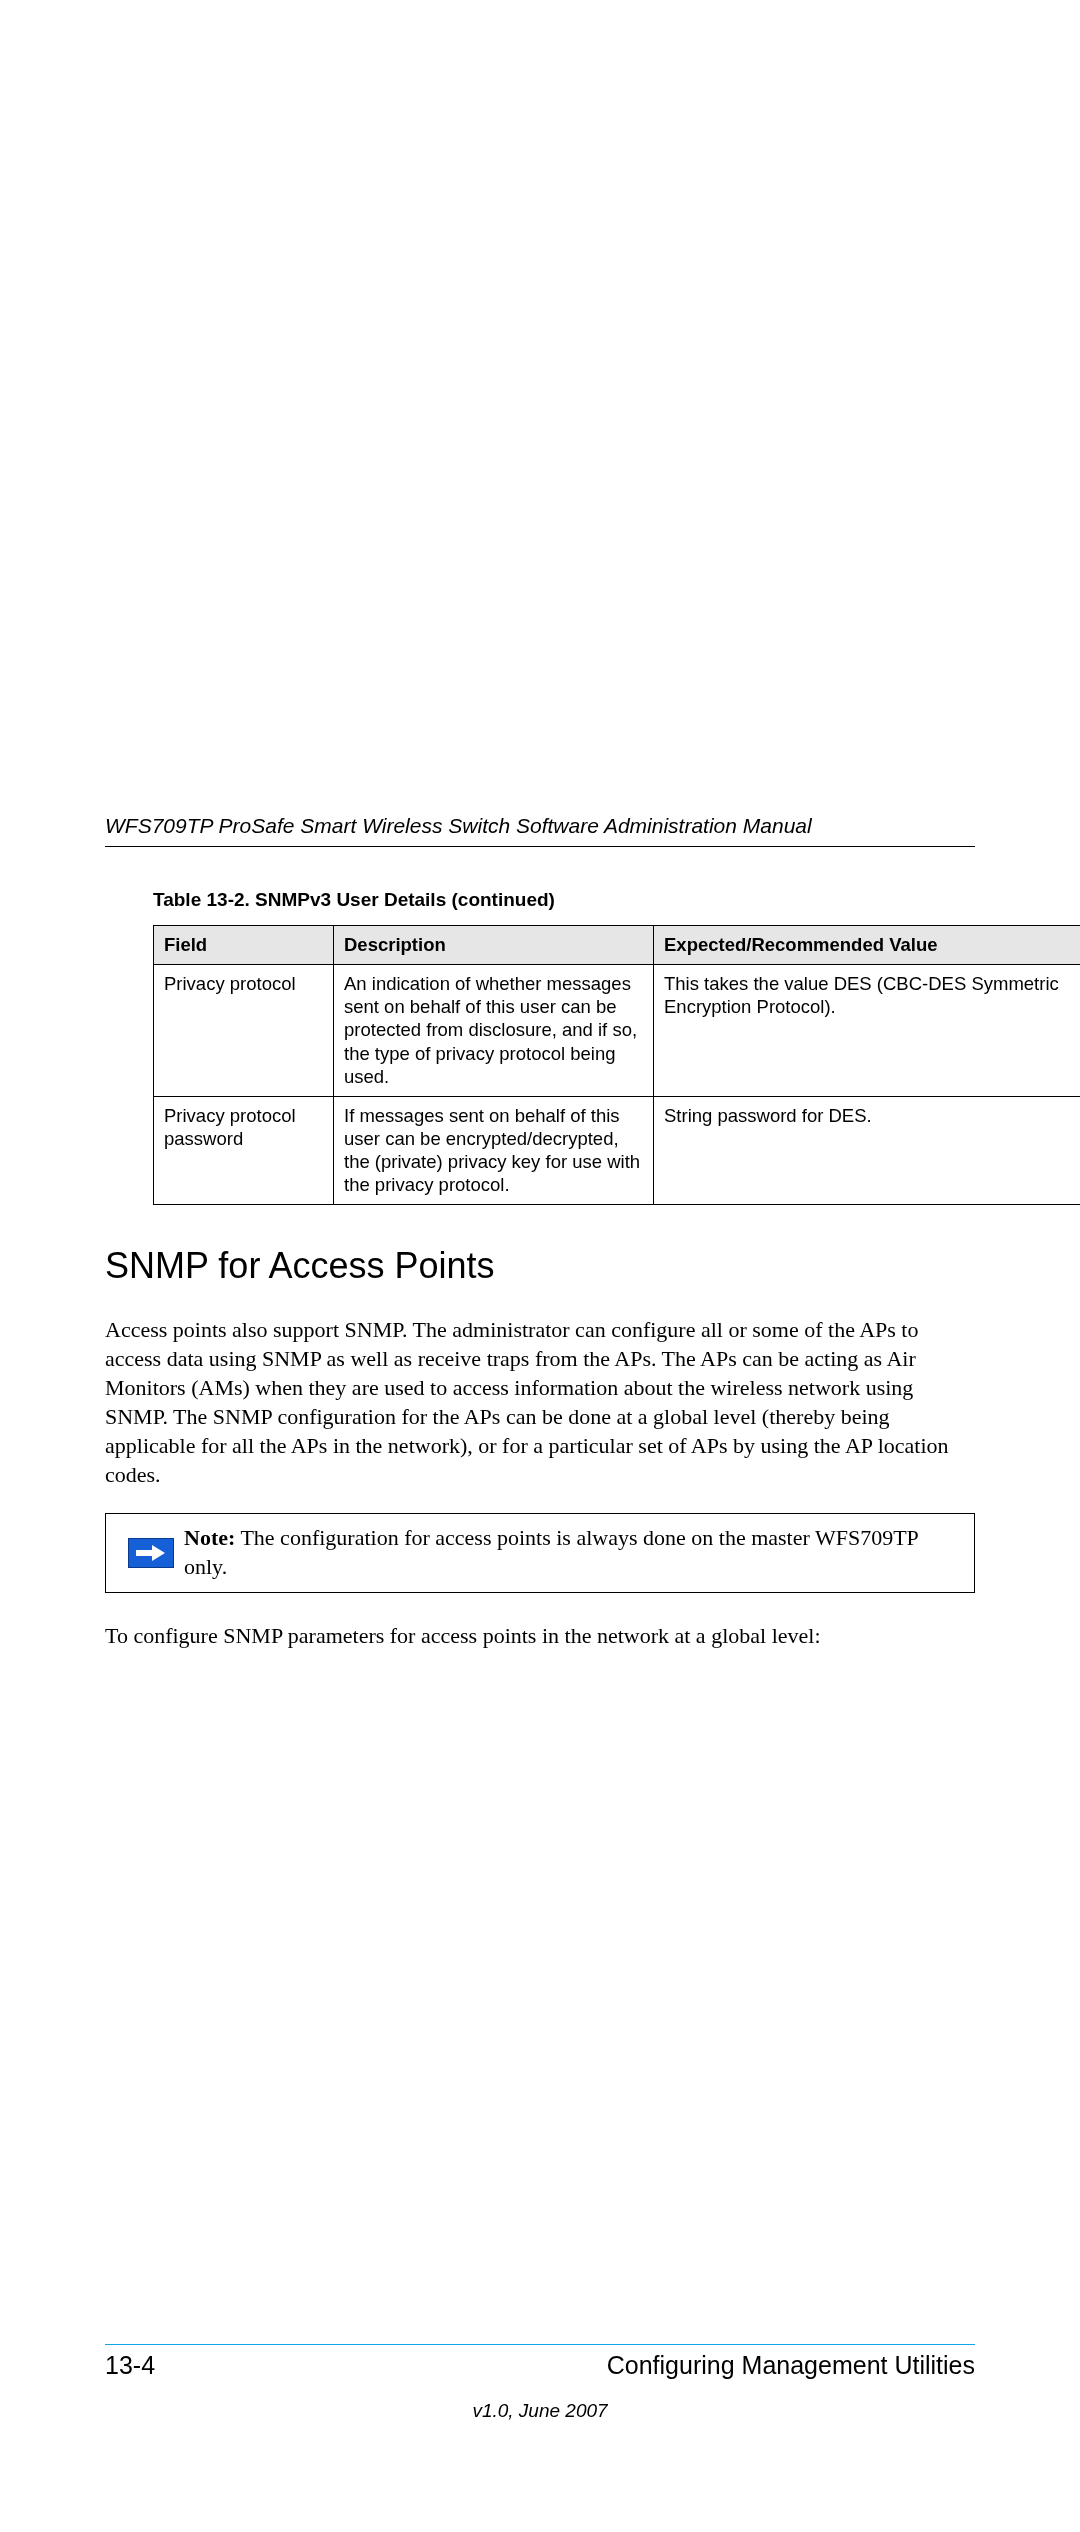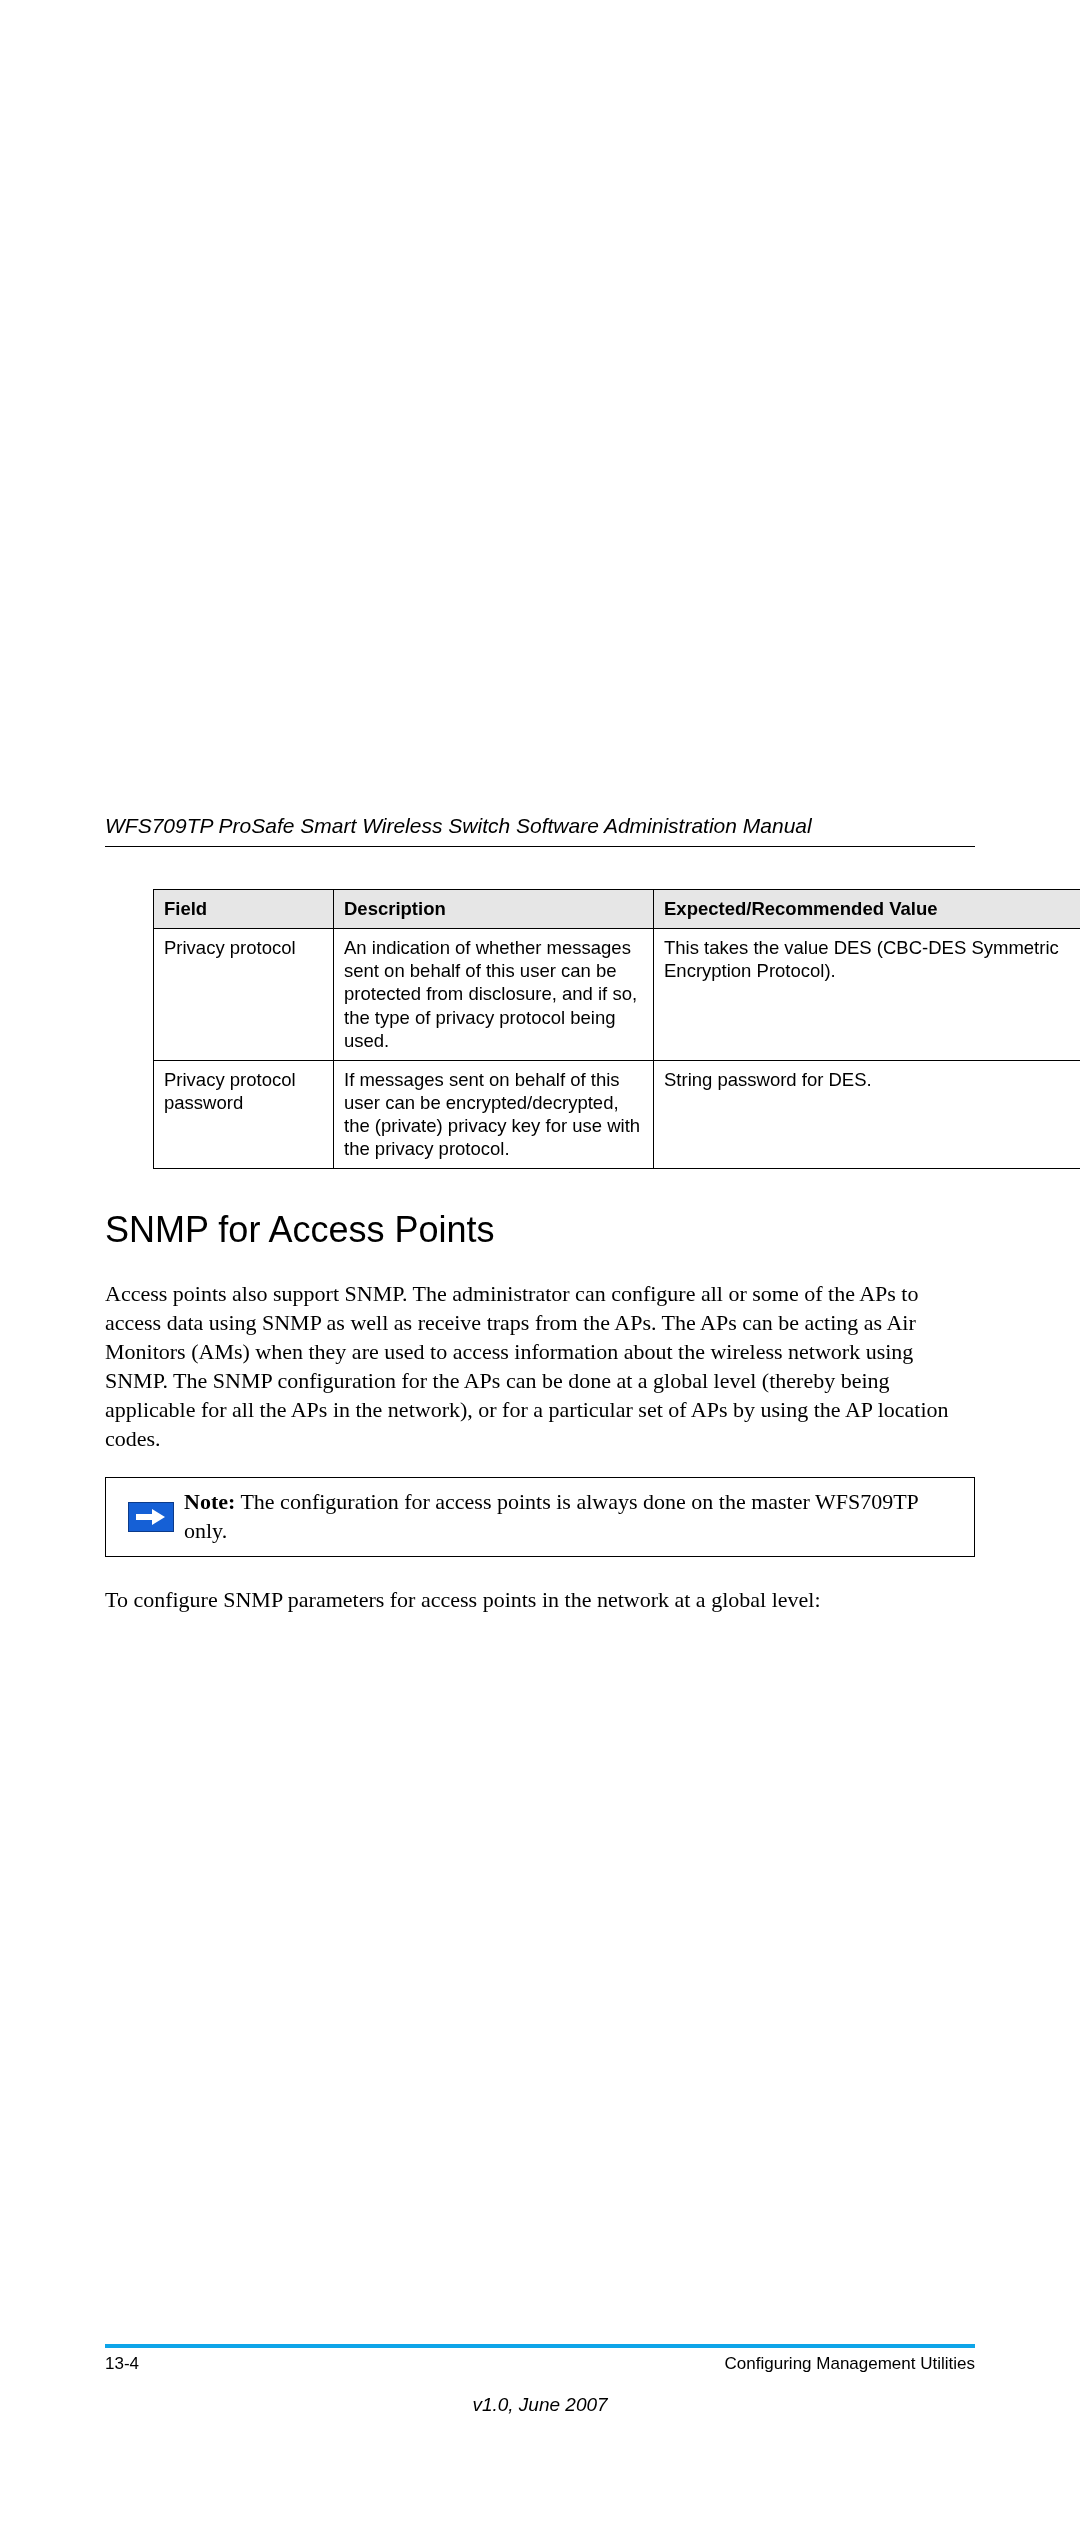--- a/index.html
+++ b/index.html
@@ -93,42 +93,43 @@
     padding: 10px 10px 10px 4px;
     line-height: 1.3;
   }
   .footer {
     position: absolute;
     left: 105px;
     top: 2344px;
     width: 870px;
   }
   .footer-line {
-    border-top: 4px solid #0ea5e9;
+    border-top: 1px solid #0ea5e9;
     padding-top: 6px;
     display: flex;
     justify-content: space-between;
     font-family: Helvetica, Arial, sans-serif;
-    font-size: 17px;
+    font-size: 25px;
     gap: 12px;
   }
   .footer-version {
     text-align: center;
     font-family: Helvetica, Arial, sans-serif;
     font-style: italic;
     font-size: 19px;
     margin-top: 20px;
   }
 </style>
 </head>
 <body>
 
 <div class="page">
   <div class="doc-title">WFS709TP ProSafe Smart Wireless Switch Software Administration Manual</div>
 
+  <div class="table-caption">Table 13-2. SNMPv3 User Details (continued)</div>
 
   <table class="details">
     <colgroup>
         <col class="c1">
         <col class="c2">
         <col class="c3">
       </colgroup>
     <thead>
       <tr>
         <th>Field</th>

